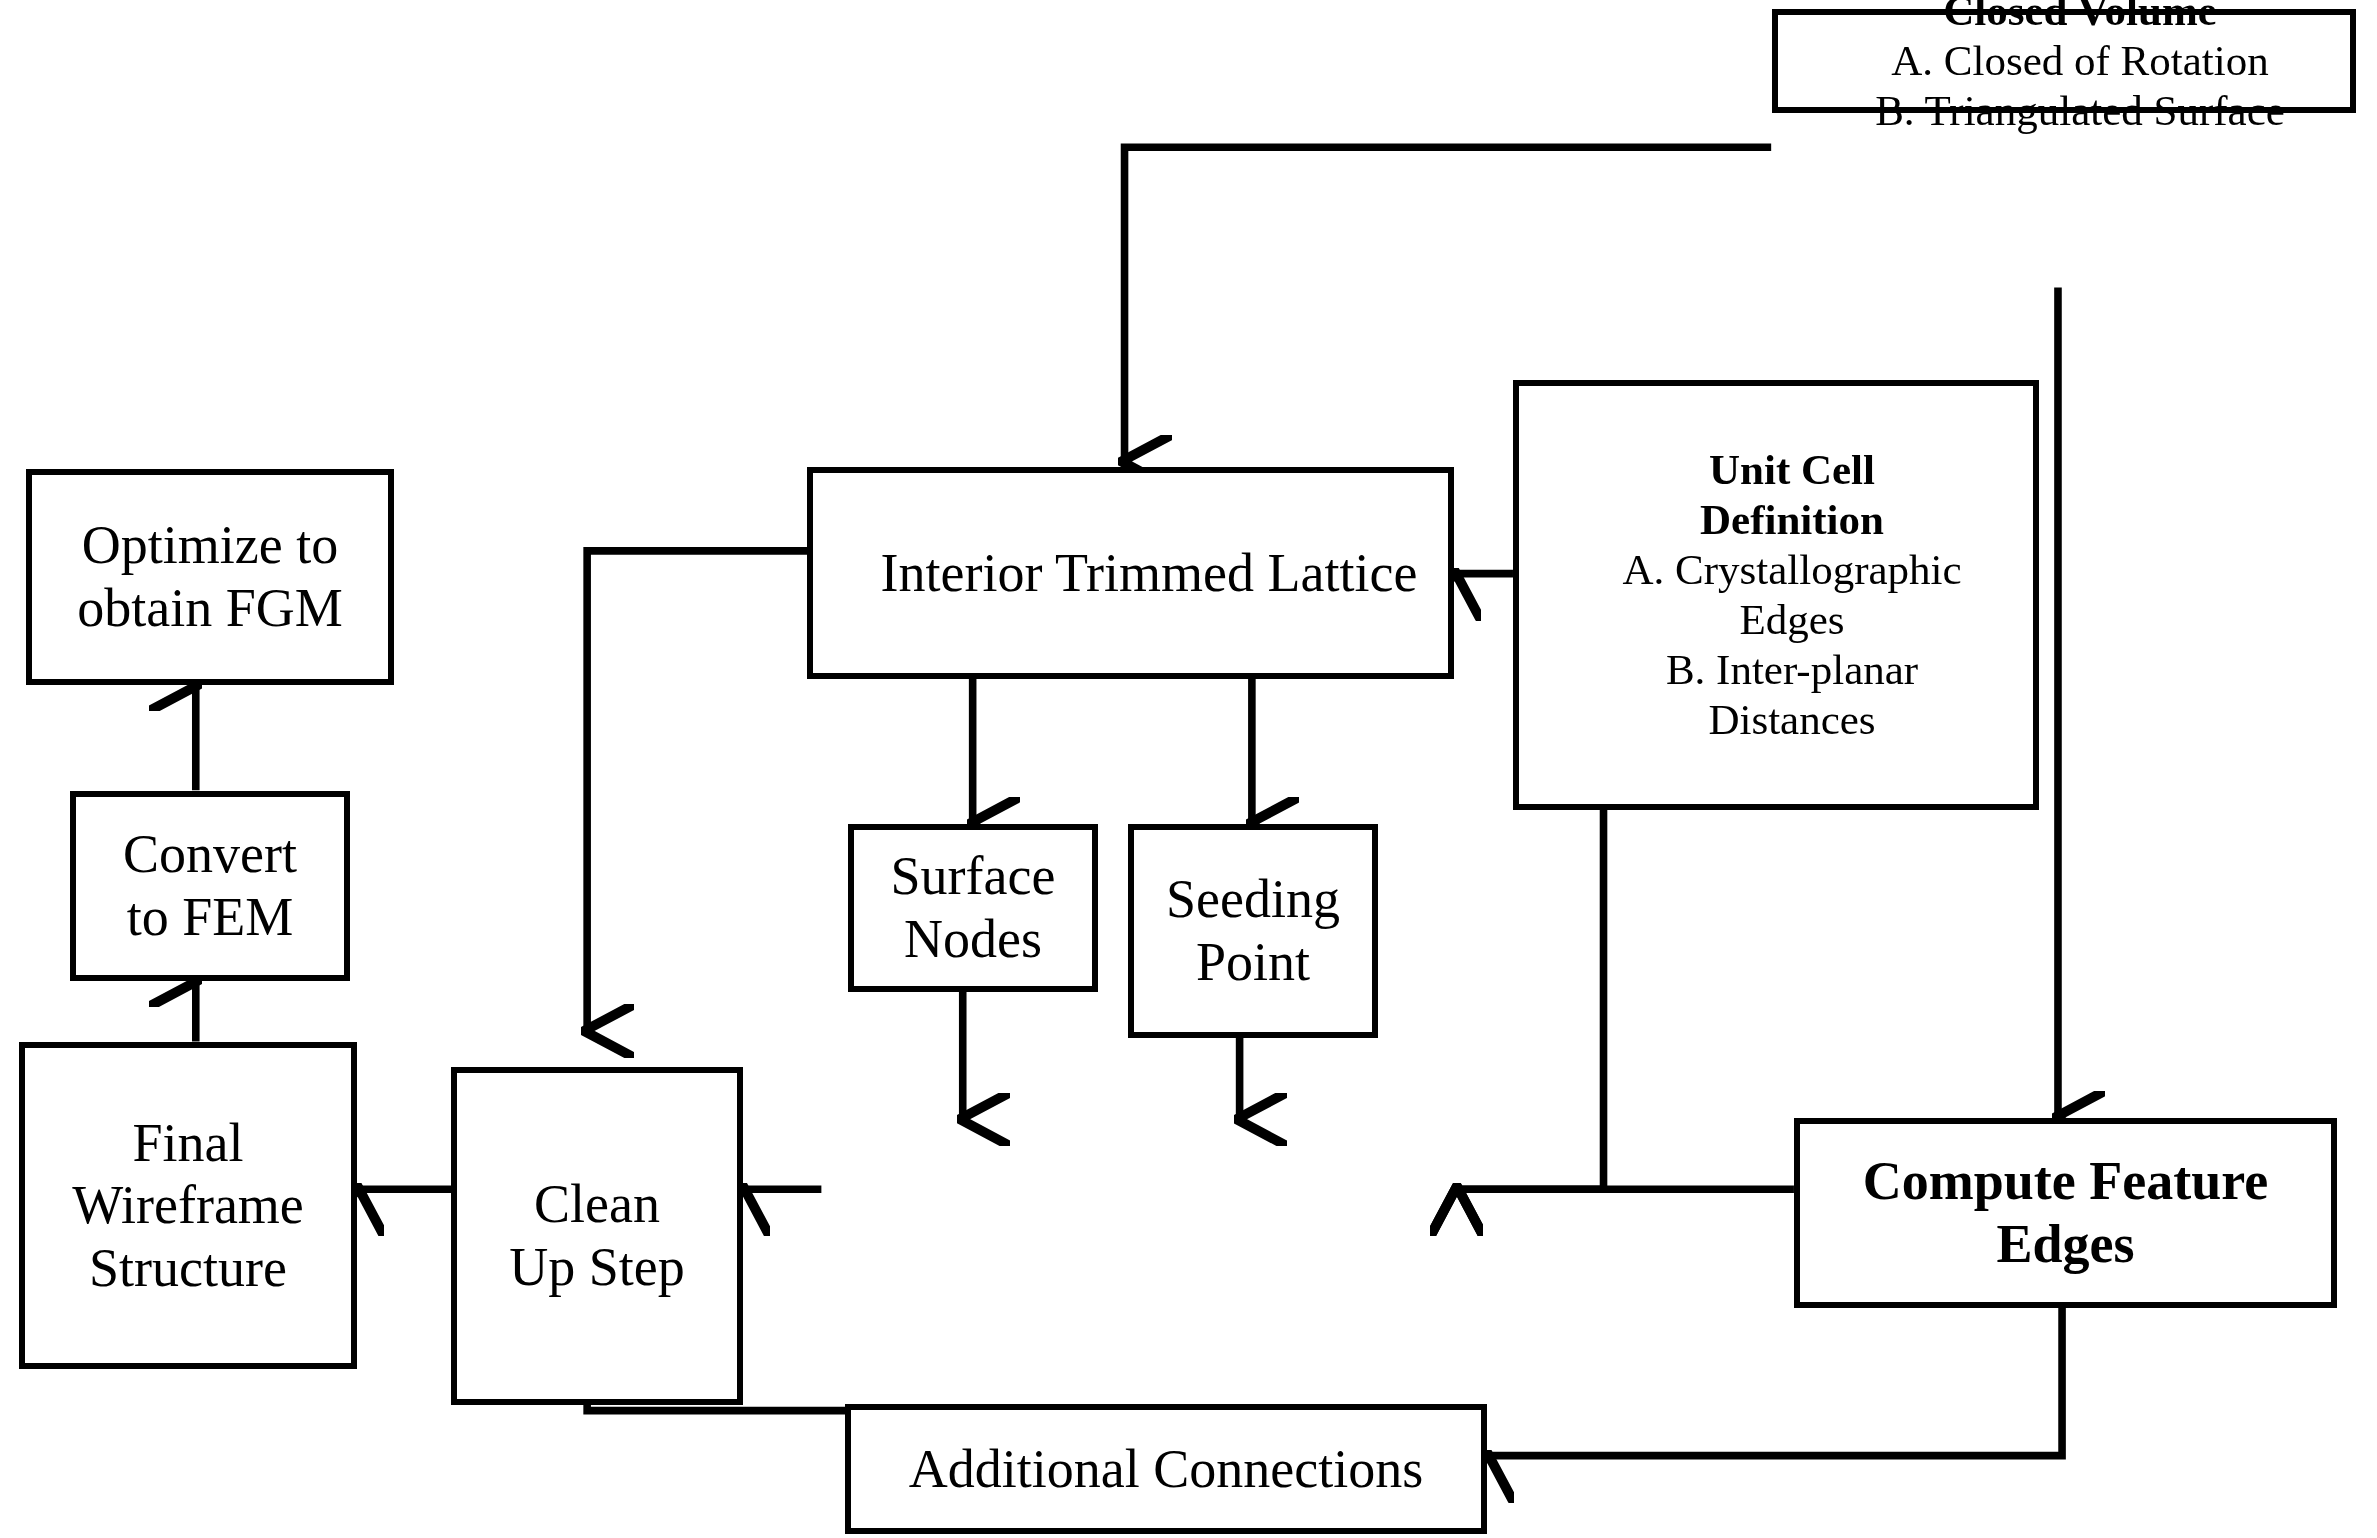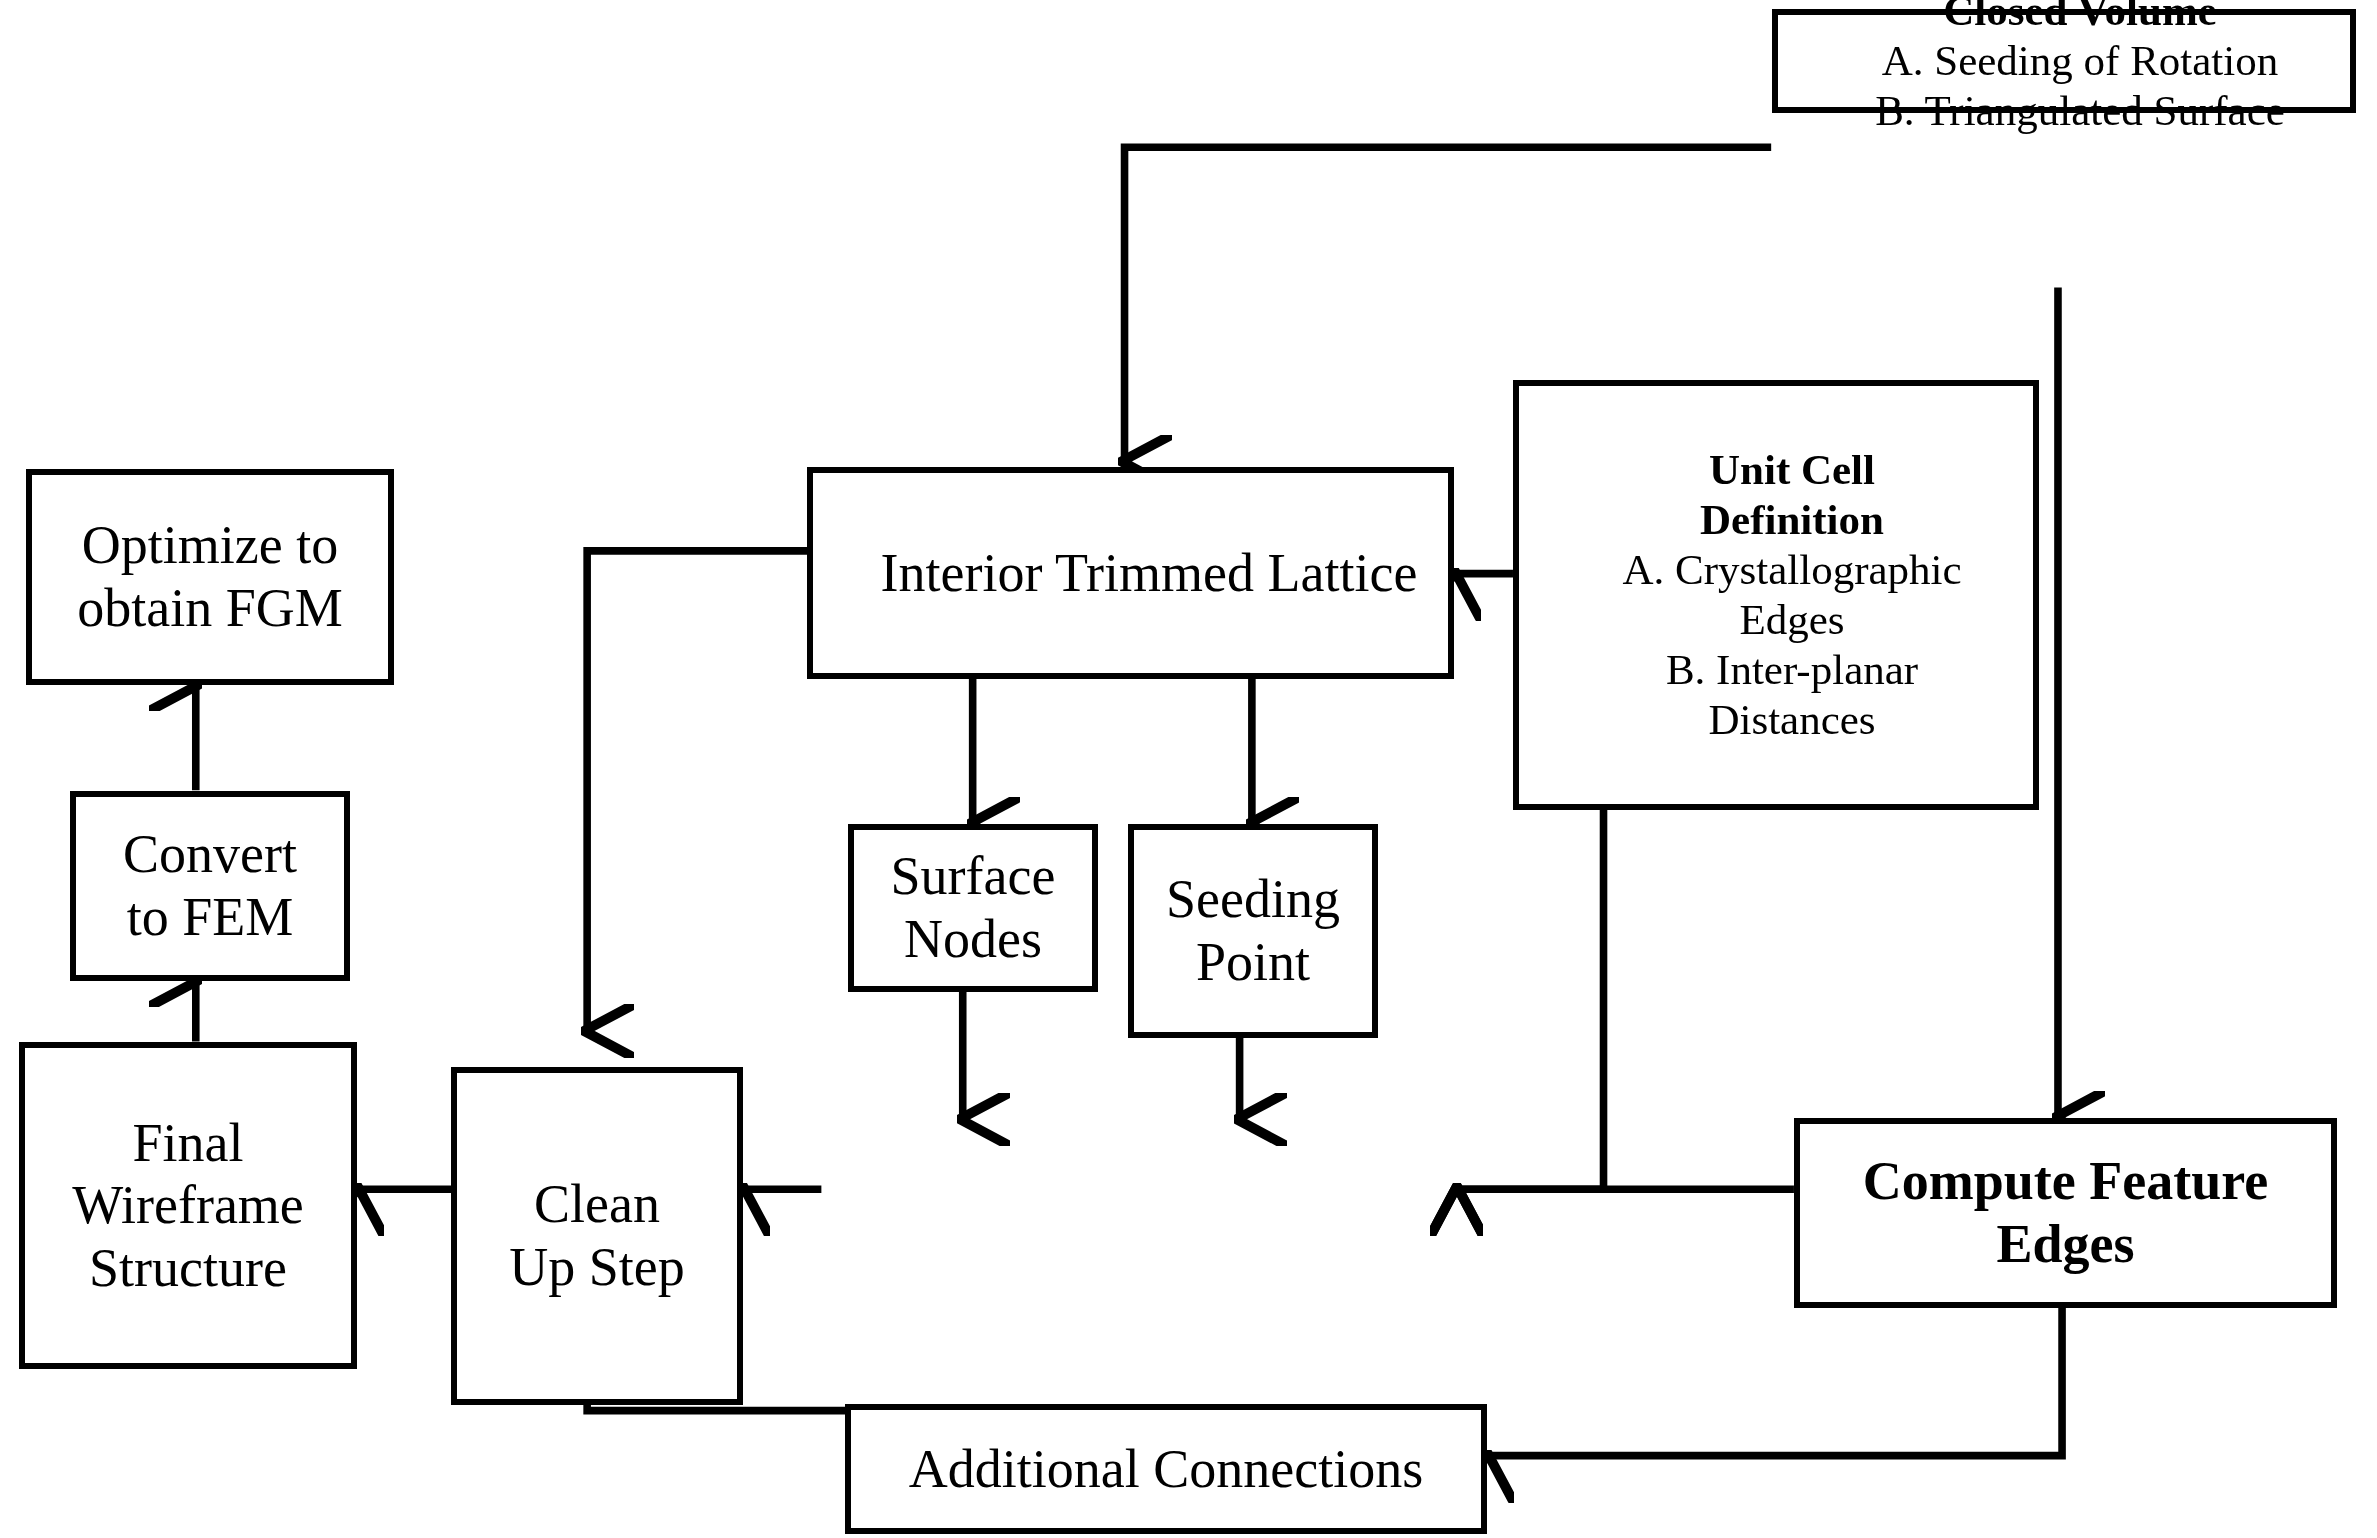--- a/index.html
+++ b/index.html
@@ -92,21 +92,21 @@
 
       <path d="M 335,1783 L 335,1678" marker-end="url(#arrowdown)"></path>
 
       <path d="M 335,1353 L 335,1172" marker-end="url(#arrowdown)"></path>
     </g>
   </svg>
 
   <div class="node fs-lg" style="left:1772px; top:8.8px; width:584px; height:104px; padding-top:0; height:104px;
               left:1772px; top:8.8px; width:584px; height:104px;">
     <span class="line bold">Closed Volume</span>
-    <span class="line">A. Seeding of Rotation</span>
+    <span class="line">A. Closed of Rotation</span>
     <span class="line">B. Triangulated Surface</span>
   </div>
 
   <div class="node fs-lg" style="left:1513px; top:380px; width:526px; height:430px;">
     <span class="line bold">Unit Cell</span>
     <span class="line bold">Definition</span>
     <span class="line">A. Crystallographic</span>
     <span class="line">Edges</span>
     <span class="line">B. Inter-planar</span>
     <span class="line">Distances</span>

